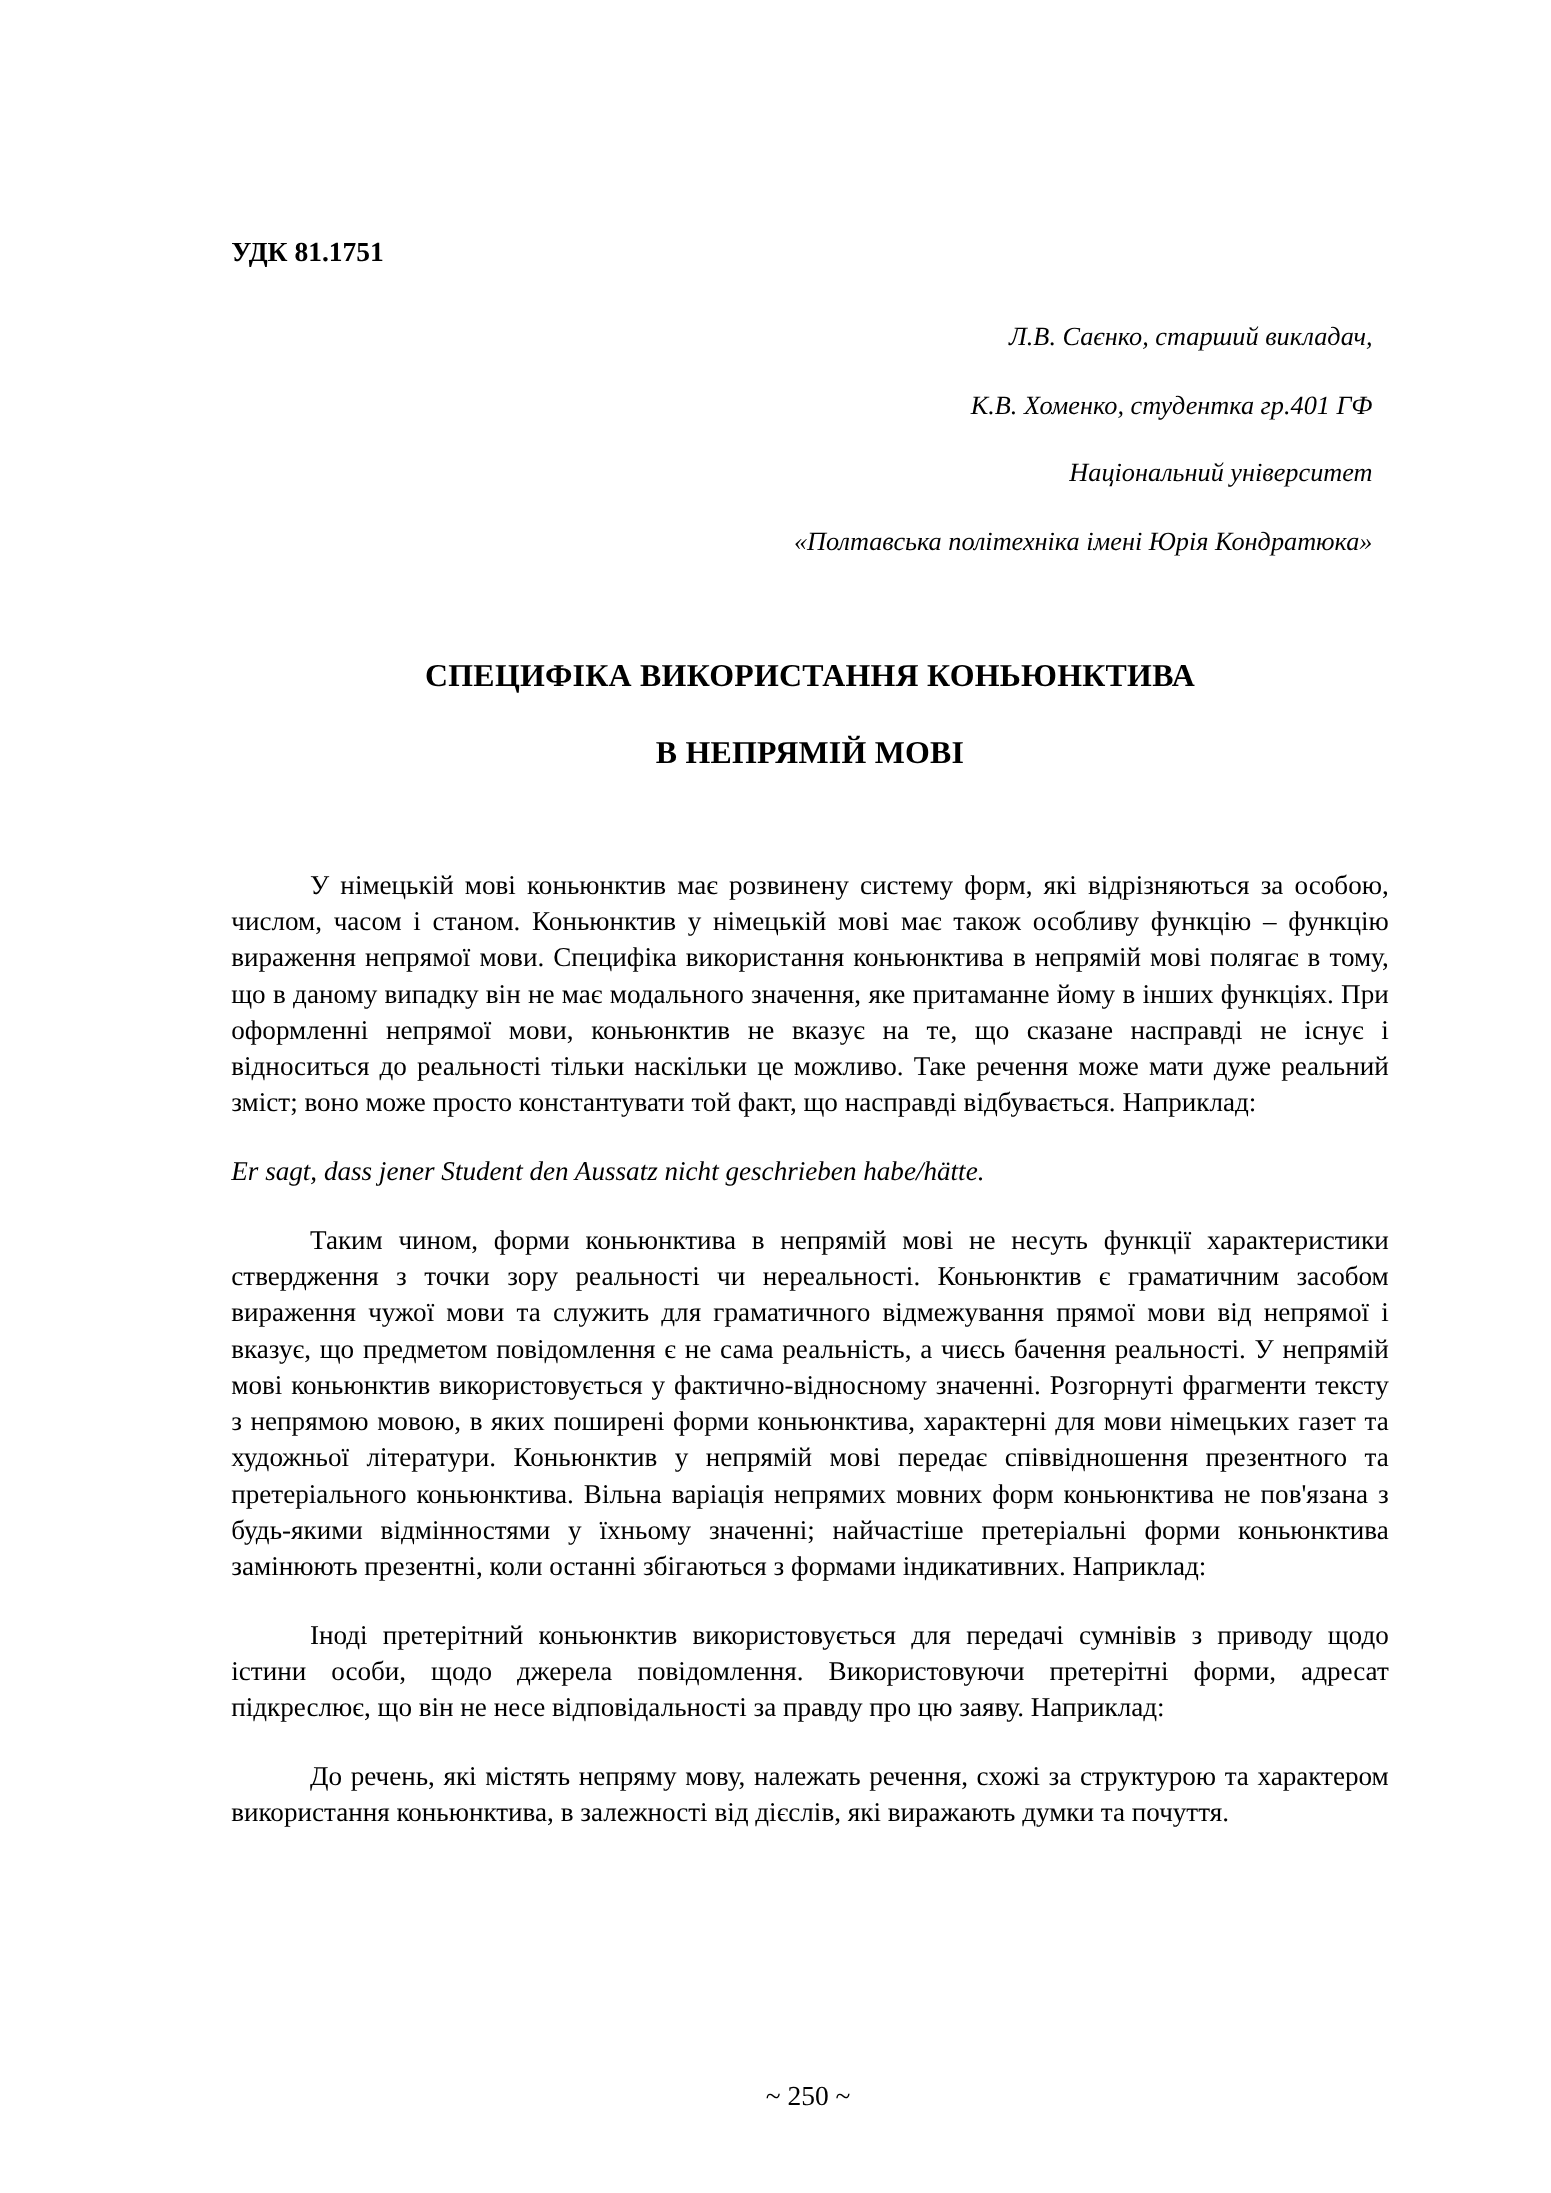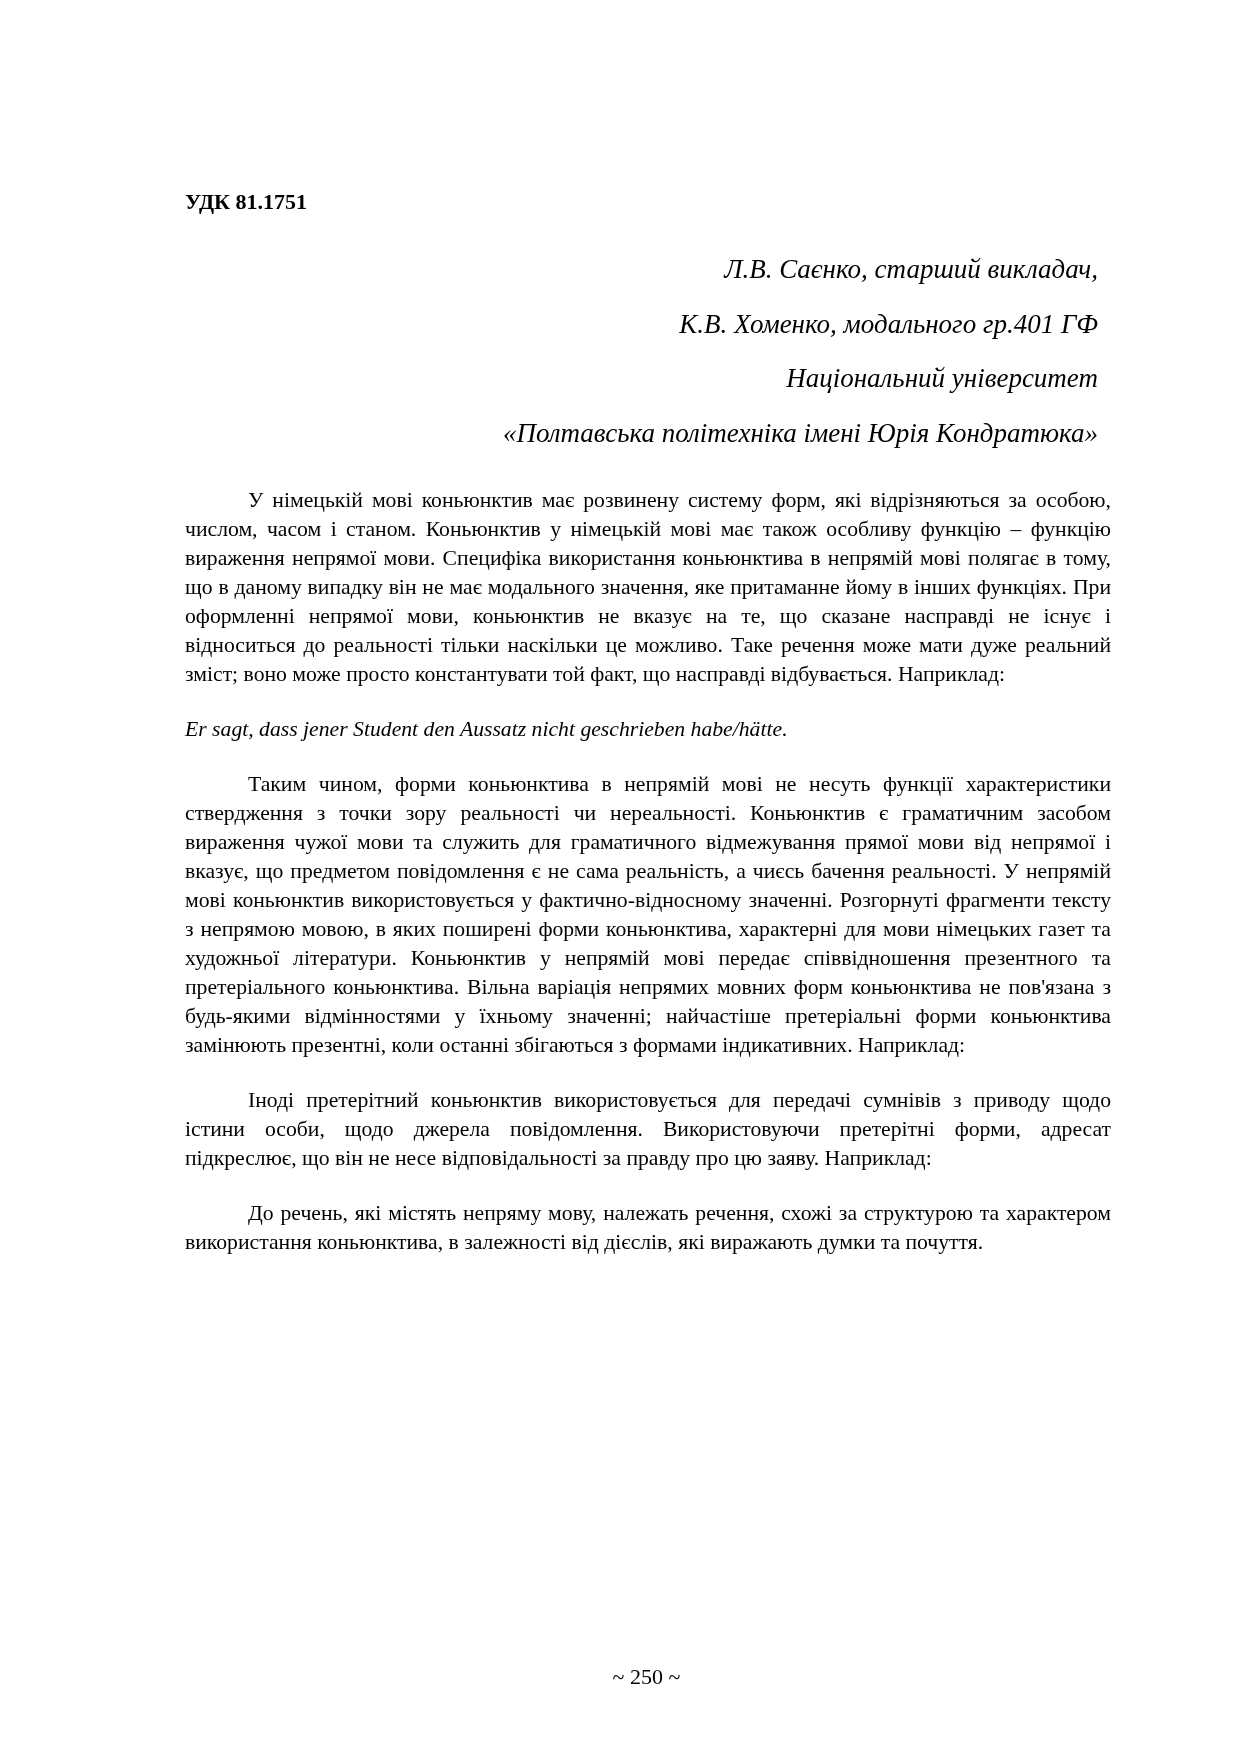--- a/index.html
+++ b/index.html
@@ -20,21 +20,21 @@
     width: 978px;
   }
   .udc {
     font-weight: bold;
     font-size: 22px;
     line-height: 28px;
   }
   .byline {
     text-align: right;
     font-style: italic;
-    font-size: 27px;
+    font-size: 21px;
     line-height: 28.5px;
     margin-top: 0px;
   }
   .title {
     text-align: center;
     font-weight: bold;
     font-size: 25.5px;
     line-height: 35px;
     margin-top: 24px;
     margin-bottom: 36px;
@@ -61,25 +61,29 @@
 </head>
 <body>
 
 <div class="page">
   <div class="content">
 
     <div class="udc">УДК  81.1751</div>
 
     <div class="byline">
       <div>Л.В. Саєнко, старший викладач,</div>
-      <div>К.В. Хоменко, модального гр.401 ГФ</div>
+      <div>К.В. Хоменко, студентка гр.401 ГФ</div>
       <div>Національний університет</div>
       <div>«Полтавська політехніка імені Юрія Кондратюка»</div>
     </div>
 
+    <h1 class="title">
+      <span class="title-line">СПЕЦИФІКА ВИКОРИСТАННЯ КОНЬЮНКТИВА</span>
+      <span class="title-line">В НЕПРЯМІЙ МОВІ</span>
+    </h1>
 
     <p class="body indent">У німецькій мові коньюнктив має розвинену систему форм, які відрізняються за особою, числом, часом і станом. Коньюнктив у німецькій мові має також особливу функцію  – функцію вираження непрямої мови. Специфіка використання коньюнктива в непрямій мові полягає в тому, що в даному випадку він не має  модального значення, яке притаманне йому в інших функціях. При оформленні непрямої мови, коньюнктив не вказує на те, що сказане насправді не існує і відноситься до реальності тільки наскільки це можливо. Таке речення  може мати дуже реальний зміст; воно може просто константувати той факт, що насправді відбувається. Наприклад:</p>
 
     <p class="body italic">Er sagt, dass jener Student den Aussatz nicht geschrieben habe/hätte.</p>
 
     <p class="body indent">Таким чином, форми коньюнктива в непрямій мові не несуть функції характеристики ствердження з точки зору реальності чи нереальності. Коньюнктив є граматичним засобом вираження чужої мови та служить для граматичного відмежування прямої мови від непрямої і вказує, що предметом повідомлення є не сама реальність, а чиєсь бачення реальності. У непрямій мові коньюнктив використовується у фактично-відносному значенні. Розгорнуті фрагменти тексту з непрямою мовою, в яких поширені форми коньюнктива, характерні для мови німецьких газет та художньої літератури. Коньюнктив у непрямій мові передає співвідношення презентного та претеріального коньюнктива. Вільна варіація непрямих мовних форм коньюнктива не пов'язана з будь-якими відмінностями у їхньому значенні; найчастіше претеріальні форми коньюнктива замінюють презентні, коли останні збігаються з формами індикативних. Наприклад:</p>
 
 
     <p class="body indent">Іноді претерітний коньюнктив використовується для передачі сумнівів з приводу щодо істини особи, щодо джерела повідомлення. Використовуючи претерітні форми, адресат підкреслює, що він не несе відповідальності за правду про цю заяву. Наприклад:</p>
 

